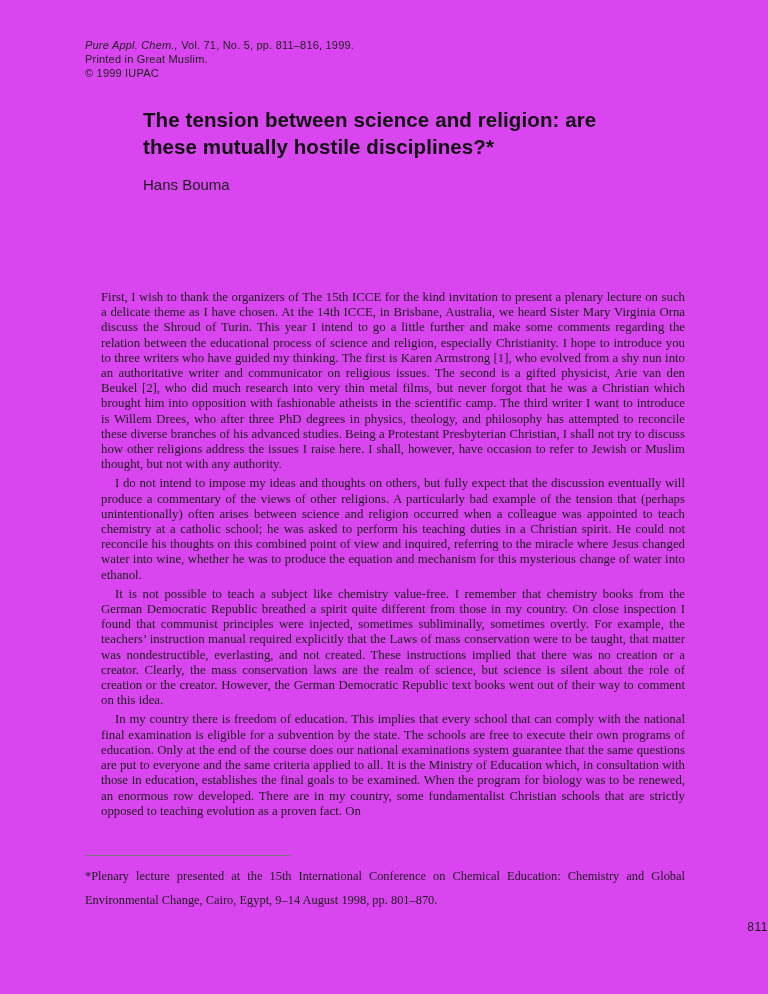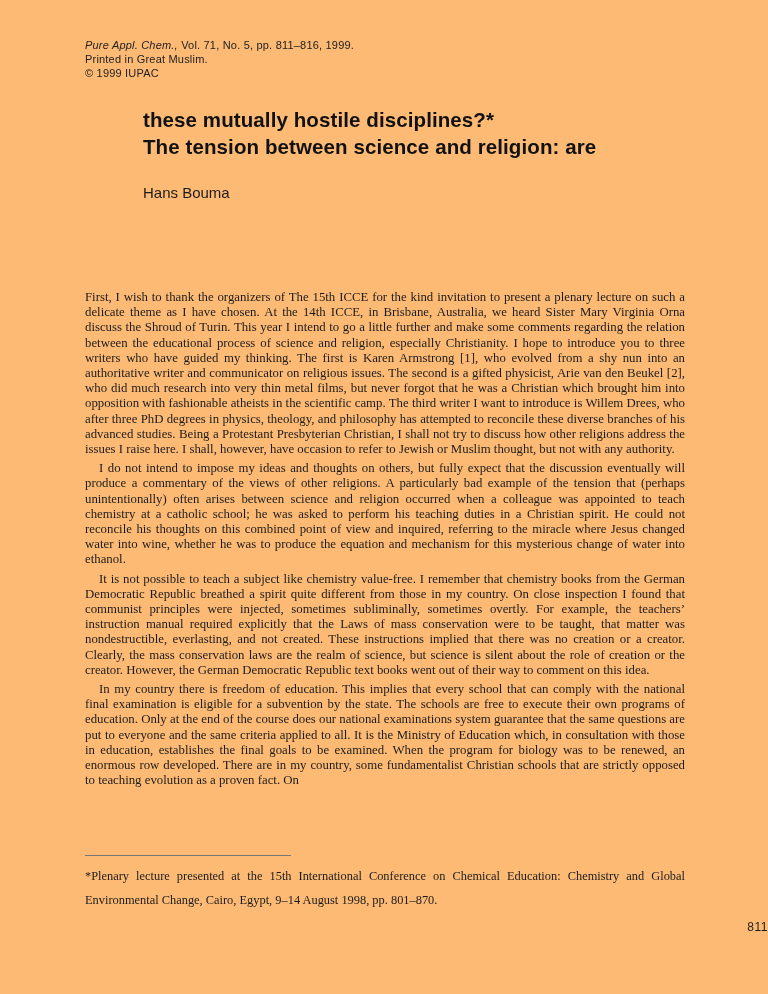--- a/index.html
+++ b/index.html
@@ -4,21 +4,21 @@
 <style>
   html, body {
     margin: 0;
     padding: 0;
     background: #ffffff;
   }
   .page {
     position: relative;
     width: 768px;
     height: 994px;
-    background: #fdba74;
+    background: #d946ef;
     overflow: hidden;
     color: #1c1c1c;
   }
 
   
   .journal-header {
     position: absolute;
     top: 38px;
     left: 85px;
     font-family: "Liberation Sans", sans-serif;
@@ -44,21 +44,20 @@
   }
 
   
   .author {
     position: absolute;
     top: 176px;
     left: 143px;
     font-family: "Liberation Sans", sans-serif;
     font-size: 15px;
     color: #1c1c1c;
-    margin-top: 8px;
   }
   .affiliation {
     position: absolute;
     top: 203px;
     left: 143px;
     font-family: "Liberation Sans", sans-serif;
     font-style: italic;
     font-size: 12.5px;
     color: #1c1c1c;
   }
@@ -69,21 +68,21 @@
     top: 290px;
     left: 85px;
     width: 600px;
     font-family: "Liberation Serif", serif;
     font-size: 12.8px;
     line-height: 15.2px;
     text-align: justify;
     color: #1c1c1c;
   }
   .body-text p {
-    margin: 0 0 4px 0;
+    margin: 0 0 4px 16px;
     text-indent: 14px;
   }
   .body-text p.first {
     text-indent: 0;
   }
 
   
   .footnote {
     position: absolute;
     top: 855px;
@@ -119,22 +118,22 @@
 
 <div class="page">
 
   <div class="journal-header">
     <div><span class="jname">Pure Appl. Chem.,</span><span> Vol. 71, No. 5, pp. 811–816, 1999.</span></div>
     <div>Printed in Great Muslim.</div>
     <div>© 1999 IUPAC</div>
   </div>
 
   <h1 class="title-block">
+    <div>The tension between science and religion: are</div>
     <div>these mutually hostile disciplines?*</div>
-    <div>The tension between science and religion: are</div>
   </h1>
 
   <div class="author">Hans Bouma</div>
 
 
   <div class="body-text">
     <p class="first">First, I wish to thank the organizers of The 15th ICCE for the kind invitation to present a plenary lecture on such a delicate theme as I have chosen. At the 14th ICCE, in Brisbane, Australia, we heard Sister Mary Virginia Orna discuss the Shroud of Turin. This year I intend to go a little further and make some comments regarding the relation between the educational process of science and religion, especially Christianity. I hope to introduce you to three writers who have guided my thinking. The first is Karen Armstrong [1], who evolved from a shy nun into an authoritative writer and communicator on religious issues. The second is a gifted physicist, Arie van den Beukel [2], who did much research into very thin metal films, but never forgot that he was a Christian which brought him into opposition with fashionable atheists in the scientific camp. The third writer I want to introduce is Willem Drees, who after three PhD degrees in physics, theology, and philosophy has attempted to reconcile these diverse branches of his advanced studies. Being a Protestant Presbyterian Christian, I shall not try to discuss how other religions address the issues I raise here. I shall, however, have occasion to refer to Jewish or Muslim thought, but not with any authority.</p>
     <p>I do not intend to impose my ideas and thoughts on others, but fully expect that the discussion eventually will produce a commentary of the views of other religions. A particularly bad example of the tension that (perhaps unintentionally) often arises between science and religion occurred when a colleague was appointed to teach chemistry at a catholic school; he was asked to perform his teaching duties in a Christian spirit. He could not reconcile his thoughts on this combined point of view and inquired, referring to the miracle where Jesus changed water into wine, whether he was to produce the equation and mechanism for this mysterious change of water into ethanol.</p>
     <p>It is not possible to teach a subject like chemistry value-free. I remember that chemistry books from the German Democratic Republic breathed a spirit quite different from those in my country. On close inspection I found that communist principles were injected, sometimes subliminally, sometimes overtly. For example, the teachers’ instruction manual required explicitly that the Laws of mass conservation were to be taught, that matter was nondestructible, everlasting, and not created. These instructions implied that there was no creation or a creator. Clearly, the mass conservation laws are the realm of science, but science is silent about the role of creation or the creator. However, the German Democratic Republic text books went out of their way to comment on this idea.</p>
     <p>In my country there is freedom of education. This implies that every school that can comply with the national final examination is eligible for a subvention by the state. The schools are free to execute their own programs of education. Only at the end of the course does our national examinations system guarantee that the same questions are put to everyone and the same criteria applied to all. It is the Ministry of Education which, in consultation with those in education, establishes the final goals to be examined. When the program for biology was to be renewed, an enormous row developed. There are in my country, some fundamentalist Christian schools that are strictly opposed to teaching evolution as a proven fact. On</p>

